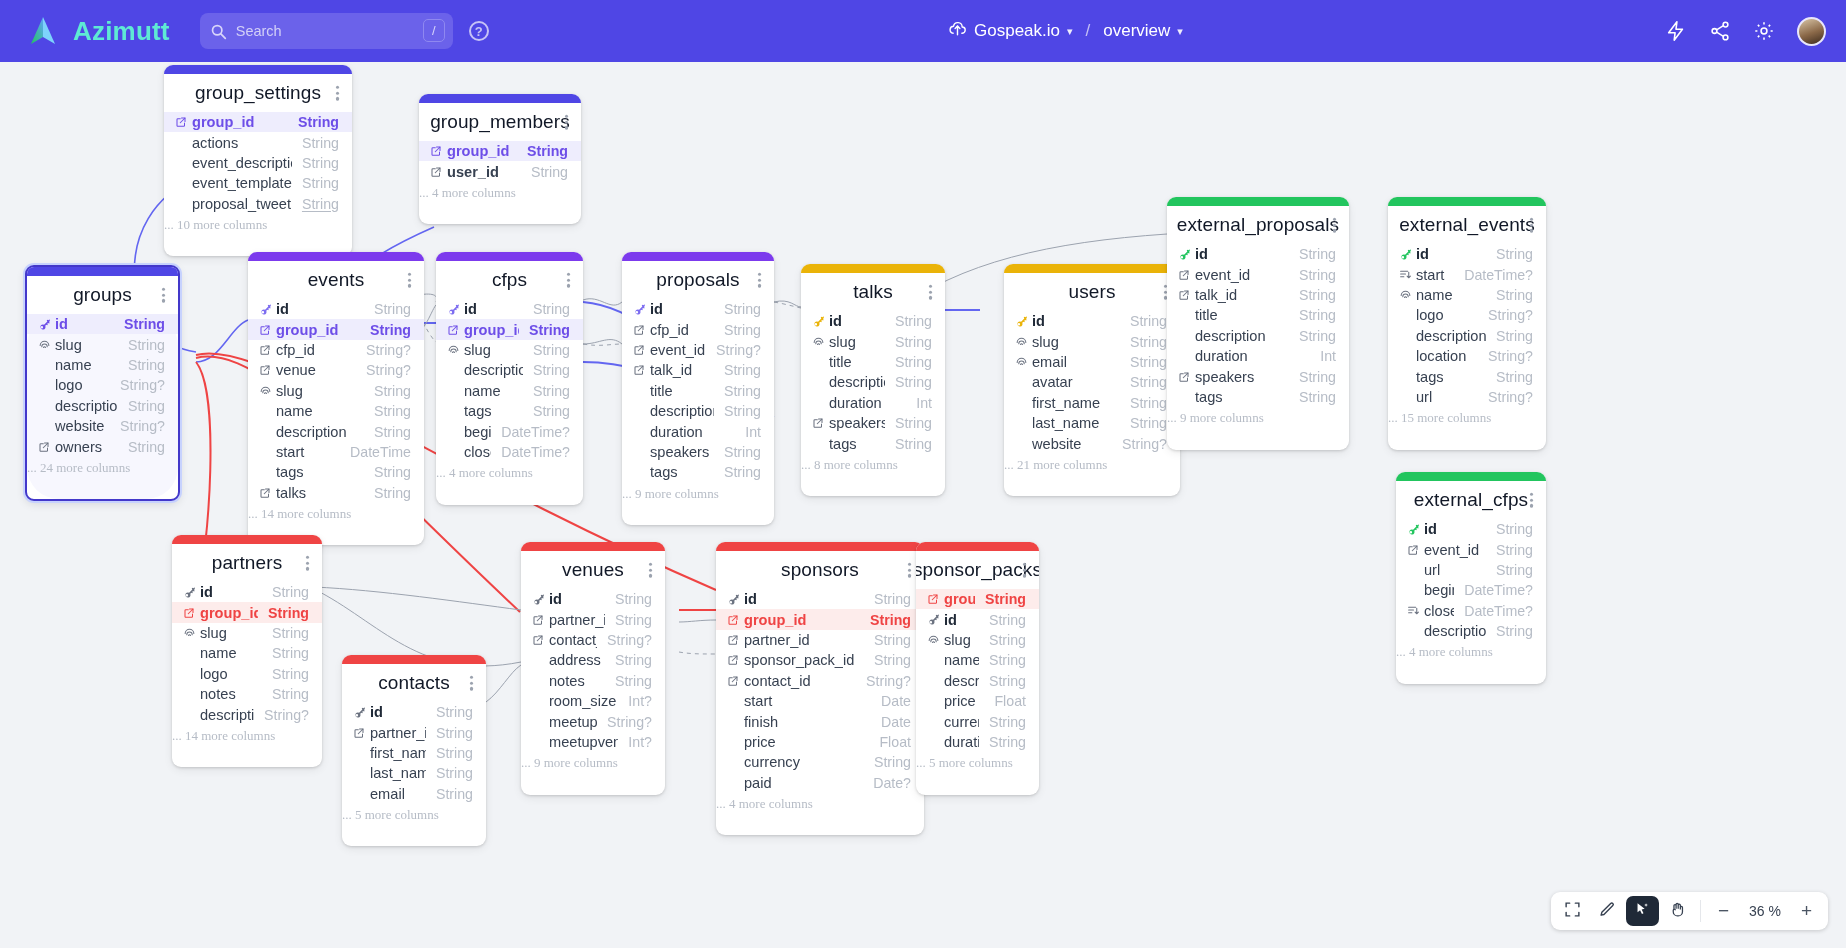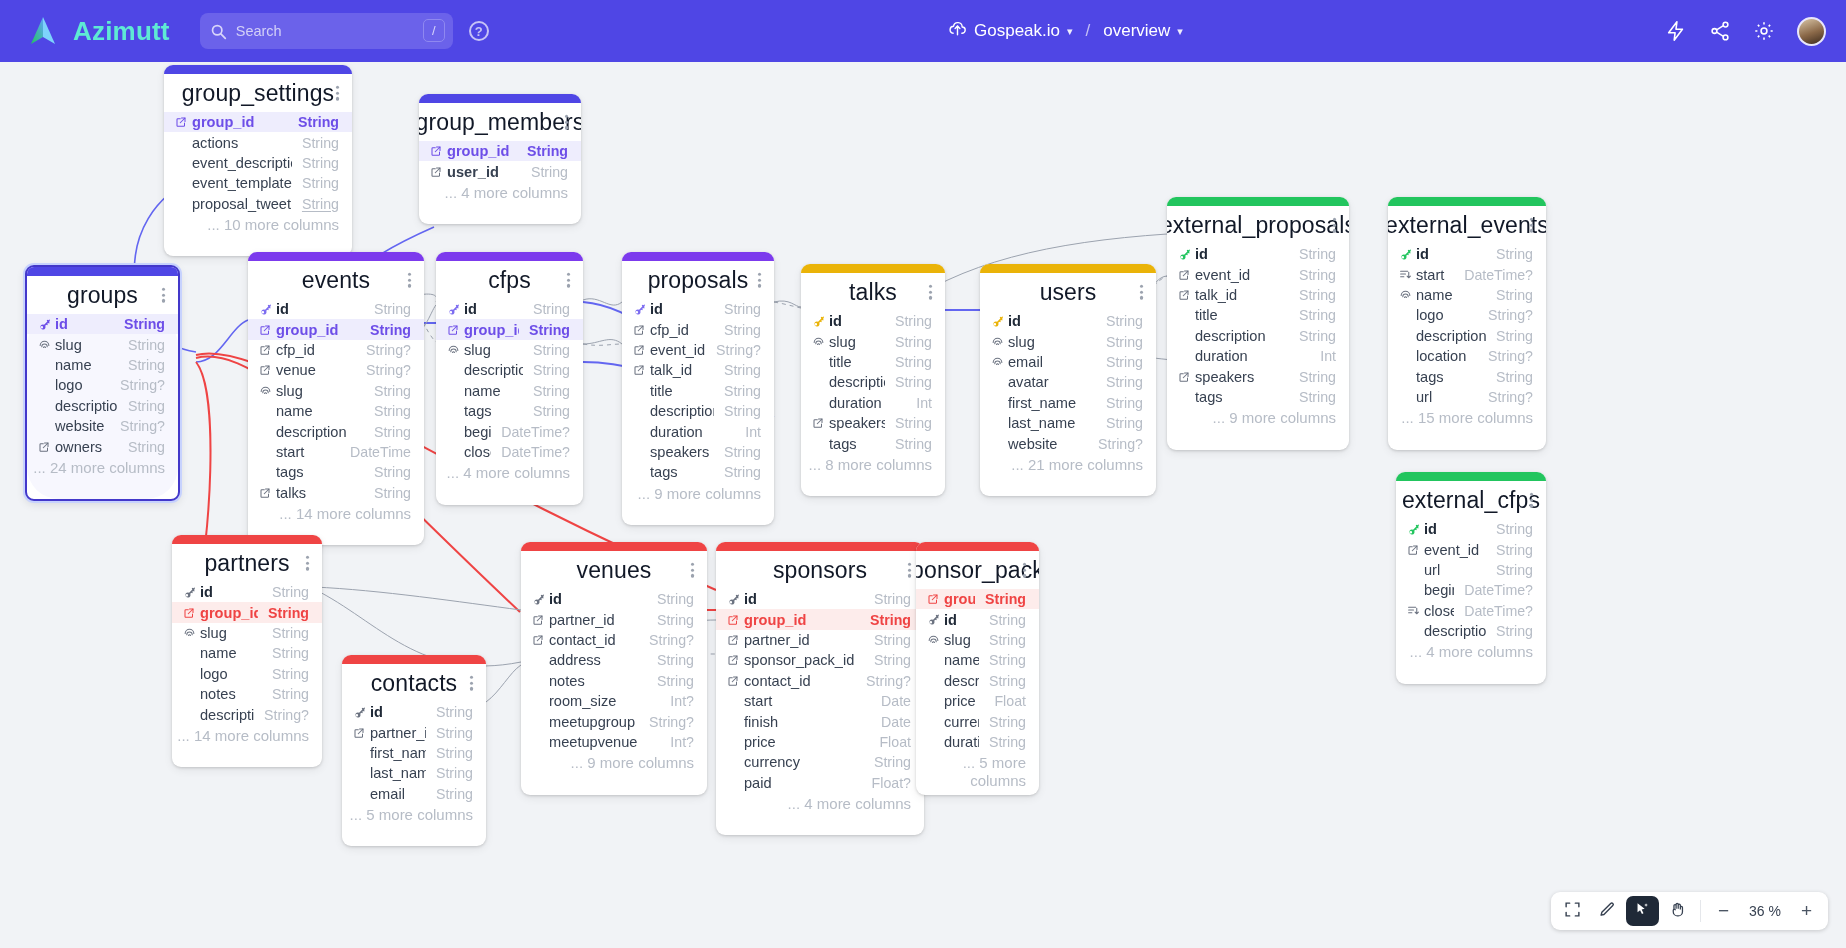--- a/index.html
+++ b/index.html
@@ -79,21 +79,21 @@
     font-size: 15px;
     z-index: 10;
   }
   .tbl .bar { height: 9px; width: 100%; }
   .tbl .hdr {
     height: 38px; display: flex; align-items: center;
     justify-content: center; position: relative;
     padding: 0 12px;
   }
   .tbl .hdr .tname {
-    font-size: 23px; color: #111827; font-weight: 400;
+    font-size: 19px; color: #111827; font-weight: 400;
     letter-spacing: .1px;
   }
   .tbl .dots {
     position: absolute; right: 13px; top: 50%;
     transform: translateY(-50%);
     display: flex; flex-direction: column; gap: 2.5px;
   }
   .tbl .dots i {
     width: 3.2px; height: 3.2px; border-radius: 50%; background: #9ca3af;
     display: block;
@@ -118,22 +118,22 @@
   }
   .row.hl-indigo { background: #eeedfd; }
   .row.hl-indigo .cname { color: #6d4ee8; font-weight: 700; }
   .row.hl-indigo .ctype { color: #6d4ee8; font-weight: 700; }
   .row.hl-red { background: #fdeceb; }
   .row.hl-red .cname { color: #ef4444; font-weight: 700; }
   .row.hl-red .ctype { color: #ef4444; font-weight: 700; }
   .row.pk .cname { font-weight: 700; color: #1f2937; }
   .row .ctype.u { text-decoration: underline; text-underline-offset: 2px; }
   .more {
-    text-align: right; color: #b6bcc6; font-size: 15px;
-    padding: 2px 13px 2px 0; height: 20.4px; line-height: 18px;
+    color: #b6bcc6; font-size: 13px;
+    padding: 2px 13px 2px 0; height: 20.4px; line-height: 18px; font-family: Liberation Serif, serif;
   }
   .tbl.selected {
     border: 2.5px solid #4338ca;
     box-shadow: 0 0 0 2px #c7d2fe, 0 3px 10px rgba(0,0,0,.12);
   }
   .tbl.selected .rows { background: #f7f7fe; }
   
   #zoombar {
     position: absolute; right: 18px; bottom: 18px;
     height: 38px; display: flex; align-items: center;
@@ -725,21 +725,21 @@
           <span class="ctype">String</span>
         </div>
         <div class="row">
           <span class="ic"></span>
           <span class="cname">tags</span>
           <span class="ctype">String</span>
         </div>
         <div class="more">... 8 more columns</div>
       </div>
     </div>
-    <div class="tbl" style="left: 980px; top: 202px; width: 176px;">
+    <div class="tbl" style="left: 1004px; top: 202px; width: 176px;">
       <div class="bar" style="background: rgb(234, 179, 8);"></div>
       <div class="hdr">
         <span class="tname">users</span>
         <span class="dots">
           <i></i>
           <i></i>
           <i></i>
         </span>
       </div>
       <div class="rows">
@@ -1108,21 +1108,21 @@
           <span class="ctype">String</span>
         </div>
         <div class="row">
           <span class="ic"></span>
           <span class="cname">email</span>
           <span class="ctype">String</span>
         </div>
         <div class="more">... 5 more columns</div>
       </div>
     </div>
-    <div class="tbl" style="left: 521px; top: 480px; width: 186px;">
+    <div class="tbl" style="left: 521px; top: 480px; width: 144px;">
       <div class="bar" style="background: rgb(239, 68, 68);"></div>
       <div class="hdr">
         <span class="tname">venues</span>
         <span class="dots">
           <i></i>
           <i></i>
           <i></i>
         </span>
       </div>
       <div class="rows">
@@ -1265,21 +1265,21 @@
           <span class="ctype">Float</span>
         </div>
         <div class="row">
           <span class="ic"></span>
           <span class="cname">currency</span>
           <span class="ctype">String</span>
         </div>
         <div class="row">
           <span class="ic"></span>
           <span class="cname">paid</span>
-          <span class="ctype">Float?</span>
+          <span class="ctype">Date?</span>
         </div>
         <div class="more">... 4 more columns</div>
       </div>
     </div>
     <div class="tbl" style="left: 916px; top: 480px; width: 123px;">
       <div class="bar" style="background: rgb(239, 68, 68);"></div>
       <div class="hdr">
         <span class="tname">sponsor_packs</span>
         <span class="dots">
           <i></i>

